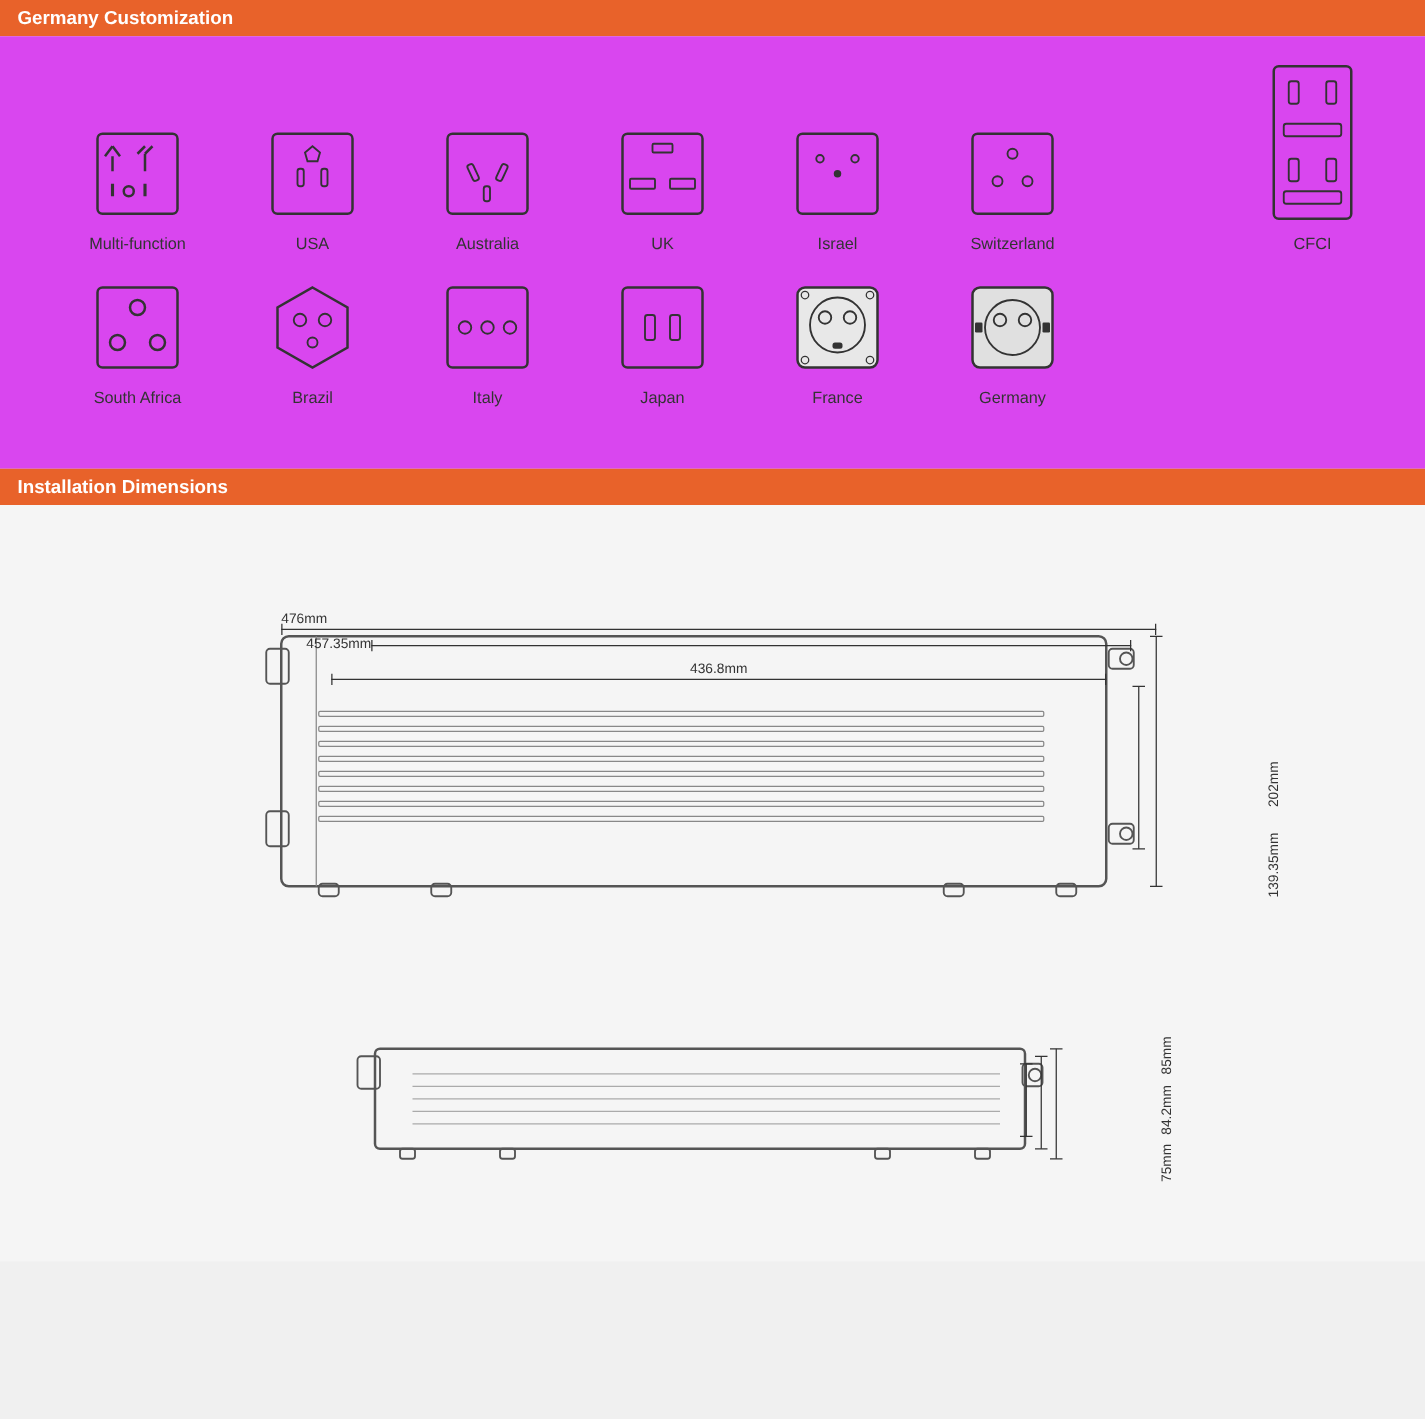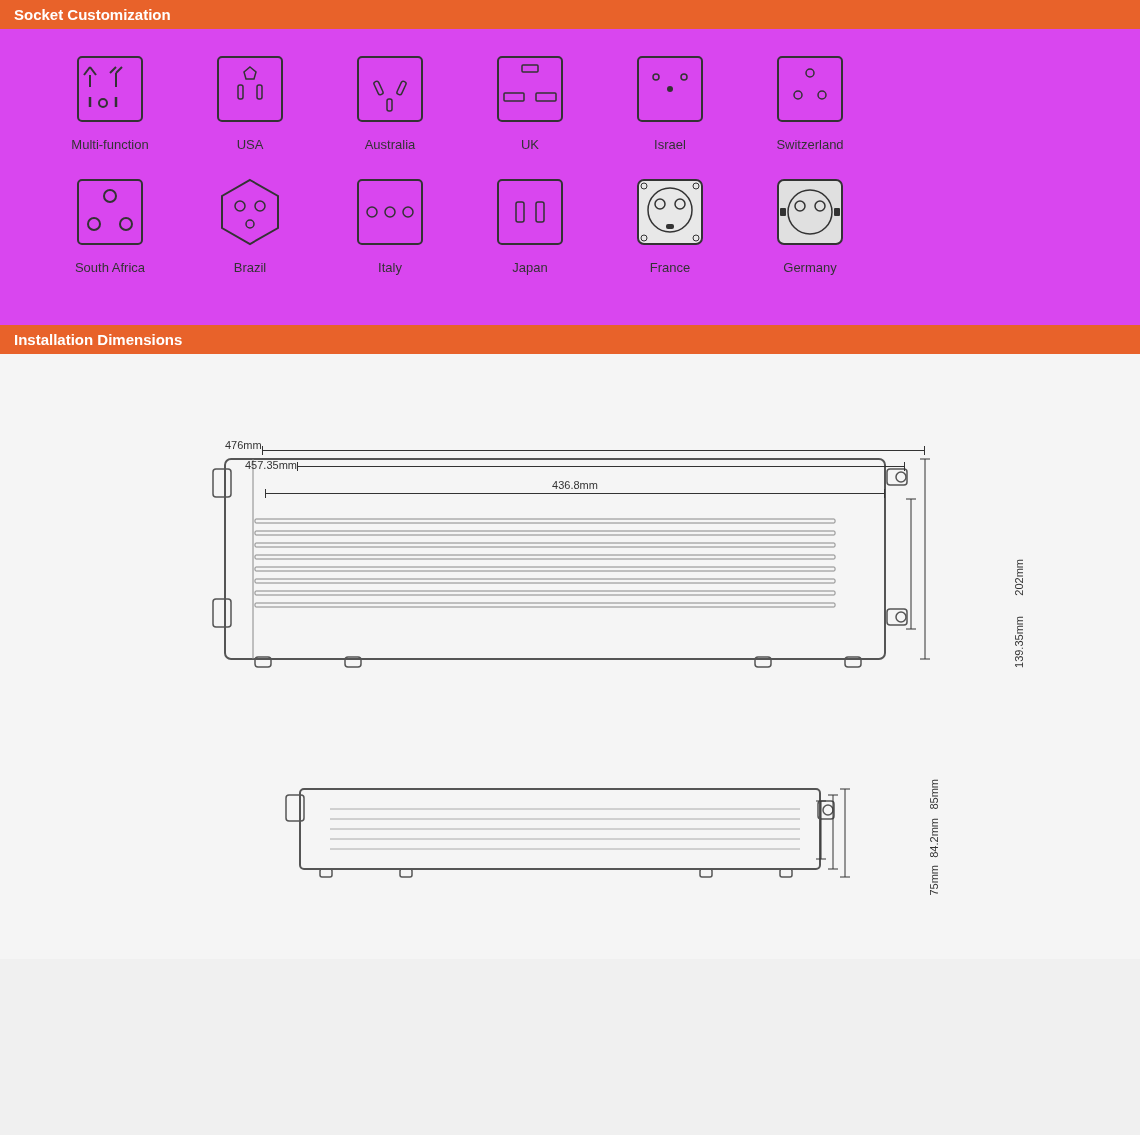--- a/index.html
+++ b/index.html
@@ -55,21 +55,21 @@
       padding: 30px 40px 40px 40px;
     }
   </style>
 </head>
 <body>
 
 <div class="page">
 
   <div>
     <div class="section-header">
-      <span>Socket Customization</span>
+      <span>Germany Customization</span>
     </div>
     <div class="section-bg">
 
       <div class="socket-row">
 
         <div class="socket-item">
           <svg class="socket-svg" viewBox="0 0 80 80">
             <rect x="8" y="8" width="64" height="64" rx="4" ry="4" fill="none" stroke="#333" stroke-width="2"></rect>
 
             <line x1="20" y1="18" x2="14" y2="26" stroke="#333" stroke-width="2"></line>
@@ -143,20 +143,36 @@
           <svg class="socket-svg" viewBox="0 0 80 80">
             <rect x="8" y="8" width="64" height="64" rx="4" ry="4" fill="none" stroke="#333" stroke-width="2"></rect>
 
             <circle cx="40" cy="24" r="4" fill="none" stroke="#333" stroke-width="1.5"></circle>
             <circle cx="28" cy="46" r="4" fill="none" stroke="#333" stroke-width="1.5"></circle>
             <circle cx="52" cy="46" r="4" fill="none" stroke="#333" stroke-width="1.5"></circle>
           </svg>
           <span class="label">Switzerland</span>
         </div>
 
+        <div class="socket-item" style="width:100px; margin-left:auto;">
+          <svg width="70" height="130" viewBox="0 0 70 130">
+            <rect x="4" y="4" width="62" height="122" rx="4" ry="4" fill="none" stroke="#333" stroke-width="2"></rect>
+
+            <rect x="16" y="16" width="8" height="18" rx="2" fill="none" stroke="#333" stroke-width="1.5"></rect>
+            <rect x="46" y="16" width="8" height="18" rx="2" fill="none" stroke="#333" stroke-width="1.5"></rect>
+
+            <rect x="12" y="50" width="46" height="10" rx="2" fill="none" stroke="#333" stroke-width="1.5"></rect>
+
+            <rect x="16" y="78" width="8" height="18" rx="2" fill="none" stroke="#333" stroke-width="1.5"></rect>
+            <rect x="46" y="78" width="8" height="18" rx="2" fill="none" stroke="#333" stroke-width="1.5"></rect>
+
+            <rect x="12" y="104" width="46" height="10" rx="2" fill="none" stroke="#333" stroke-width="1.5"></rect>
+          </svg>
+          <span class="label">CFCI</span>
+        </div>
       </div>
 
       <div class="socket-row">
 
         <div class="socket-item">
           <svg class="socket-svg" viewBox="0 0 80 80">
             <rect x="8" y="8" width="64" height="64" rx="4" ry="4" fill="none" stroke="#333" stroke-width="2"></rect>
 
             <circle cx="40" cy="24" r="6" fill="none" stroke="#333" stroke-width="2"></circle>
             <circle cx="24" cy="52" r="6" fill="none" stroke="#333" stroke-width="2"></circle>
@@ -236,21 +252,21 @@
   </div>
 
   <div style="">
     <div class="section-header">
       <span>Installation Dimensions</span>
     </div>
     <div class="dimensions-bg">
 
       <div style="position:relative; width:750px; margin:40px auto 60px auto;">
 
-        <div style="position:absolute; top:0; left:30px; right:20px; display:flex; flex-direction:row; align-items:flex-end;">
+        <div style="position:absolute; top:0; left:30px; right:20px; display:flex; flex-direction:column; align-items:flex-start;">
           <span style="font-size:11px; color:#333;">476mm</span>
           <div style="width:100%; height:1px; background:#333; position:relative; margin-top:2px;">
             <div style="position:absolute; left:0; top:-4px; width:1px; height:9px; background:#333;"></div>
             <div style="position:absolute; right:0; top:-4px; width:1px; height:9px; background:#333;"></div>
           </div>
         </div>
 
         <div style="position:absolute; top:20px; left:50px; right:40px; display:flex; align-items:center;">
           <span style="font-size:11px; color:#333;">457.35mm</span>
           <div style="width:100%; height:1px; background:#333; position:relative; margin-top:2px;">

